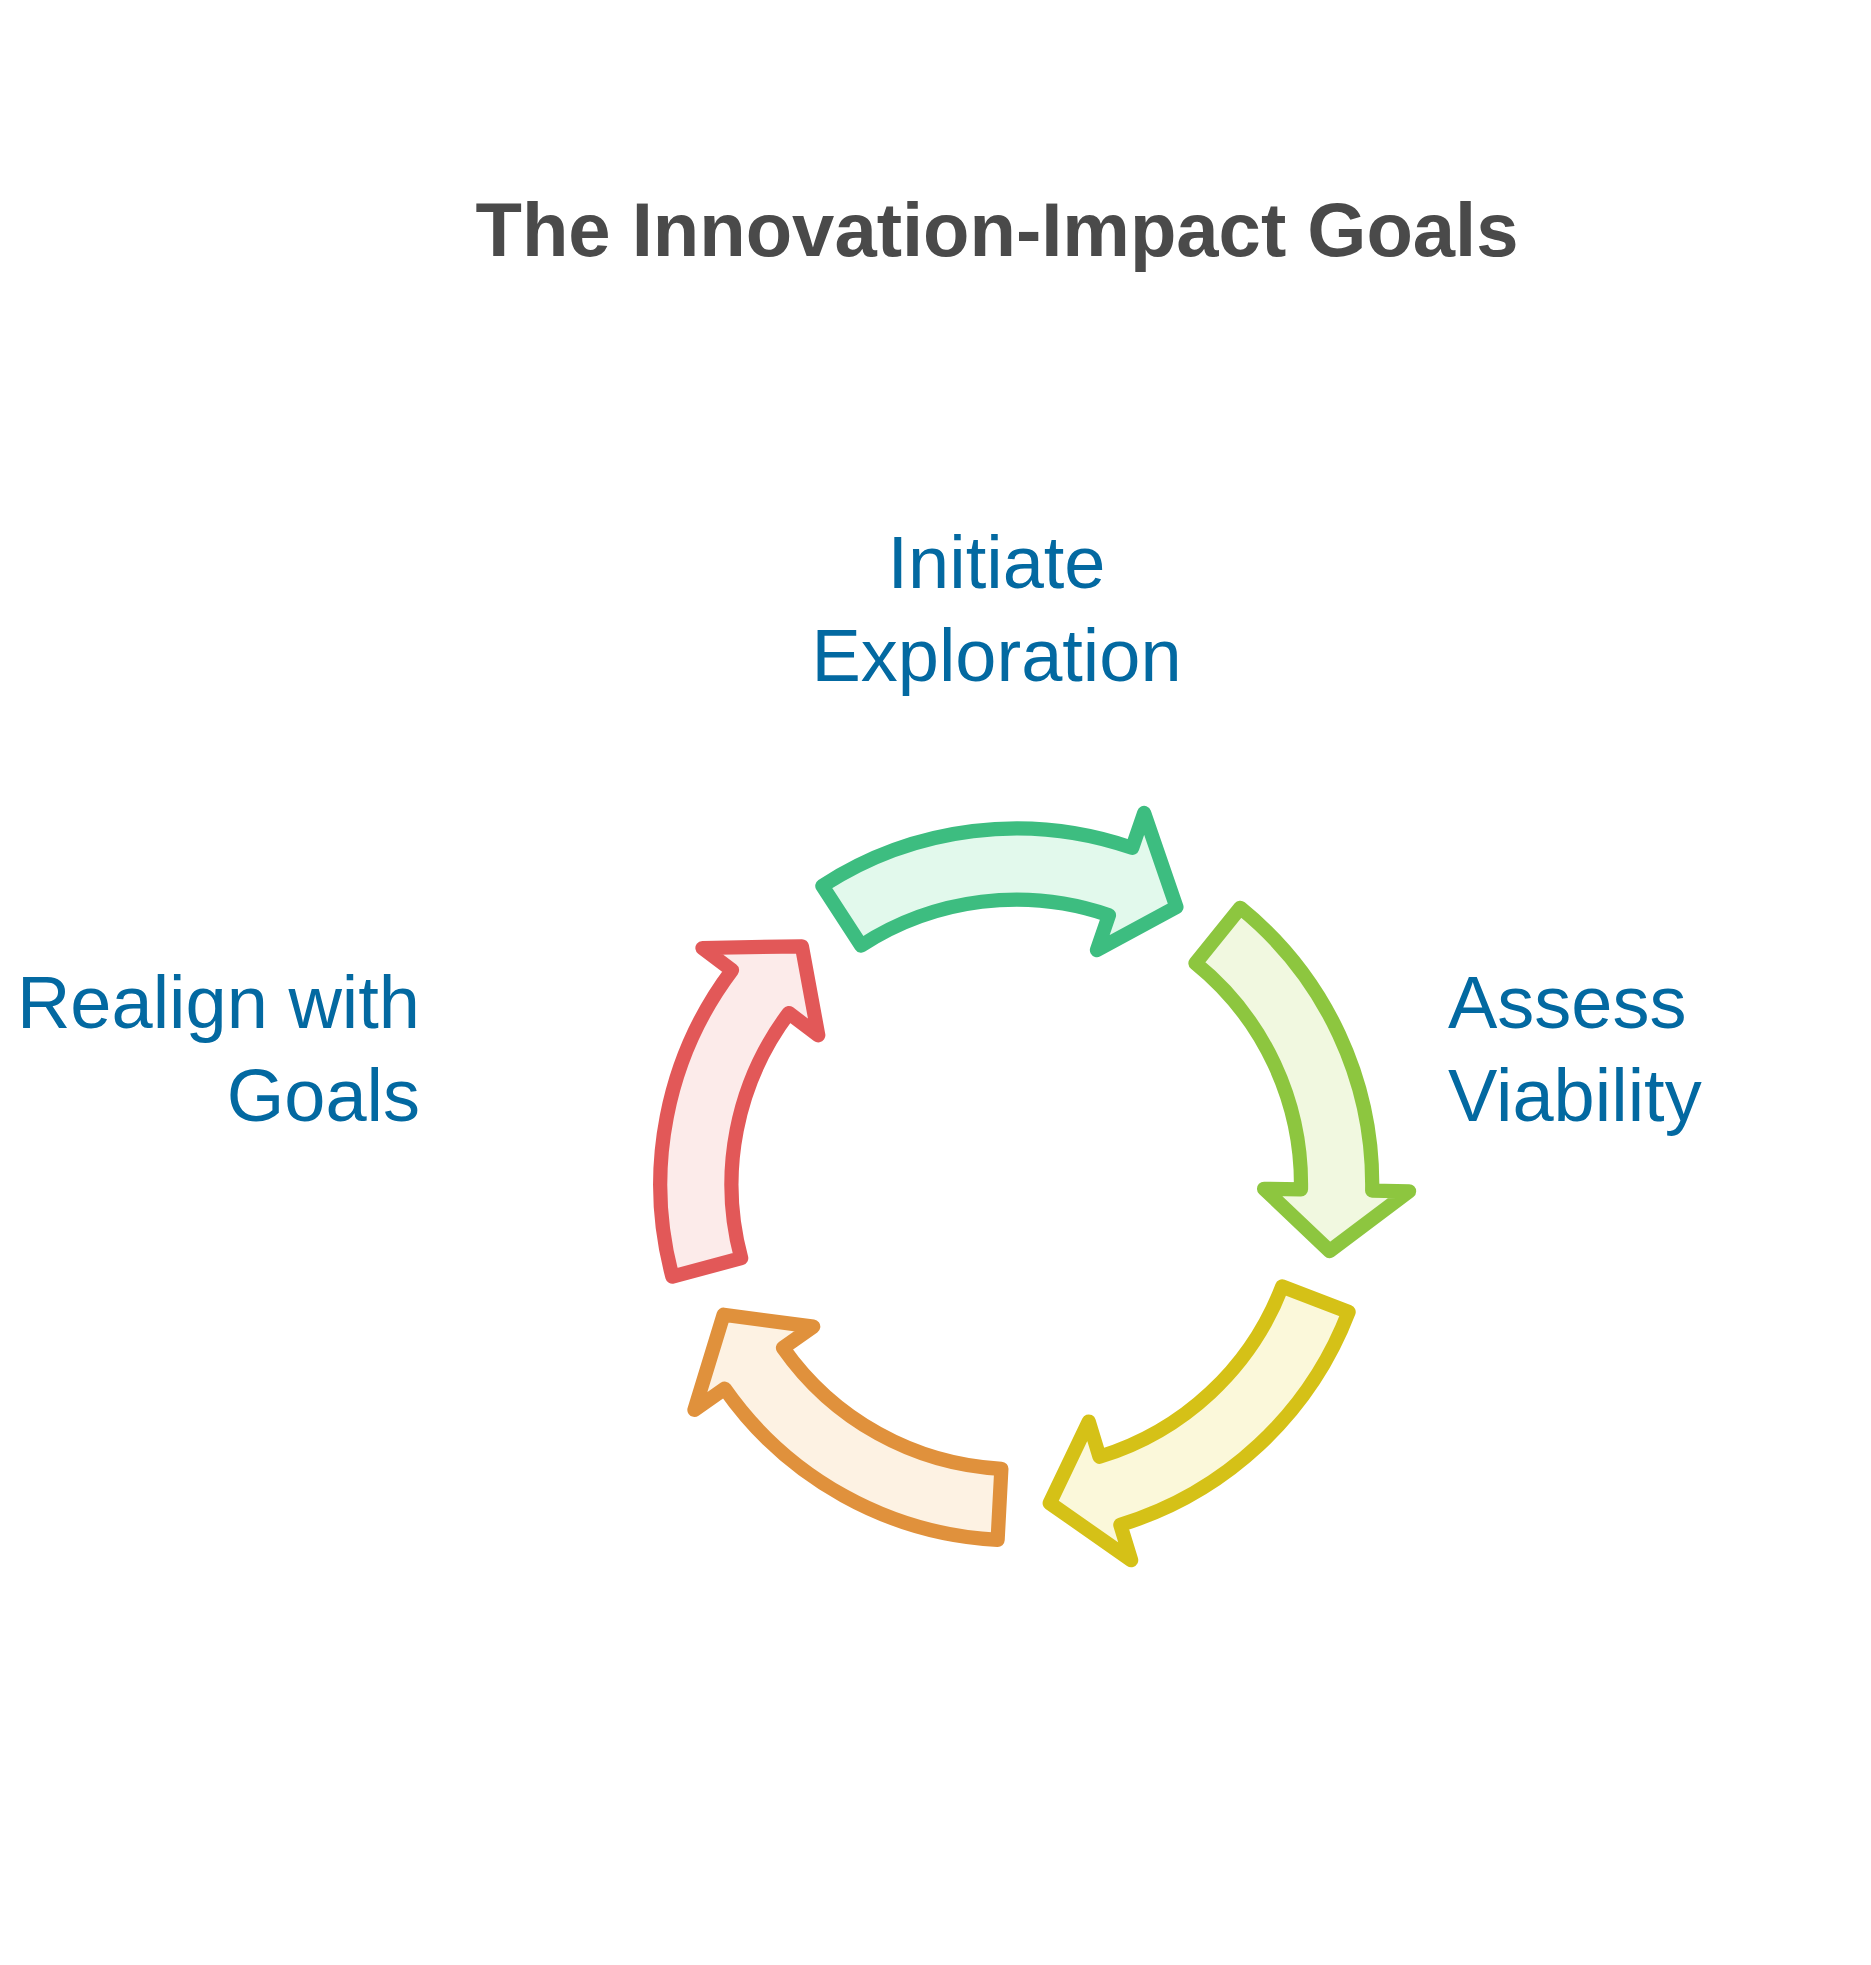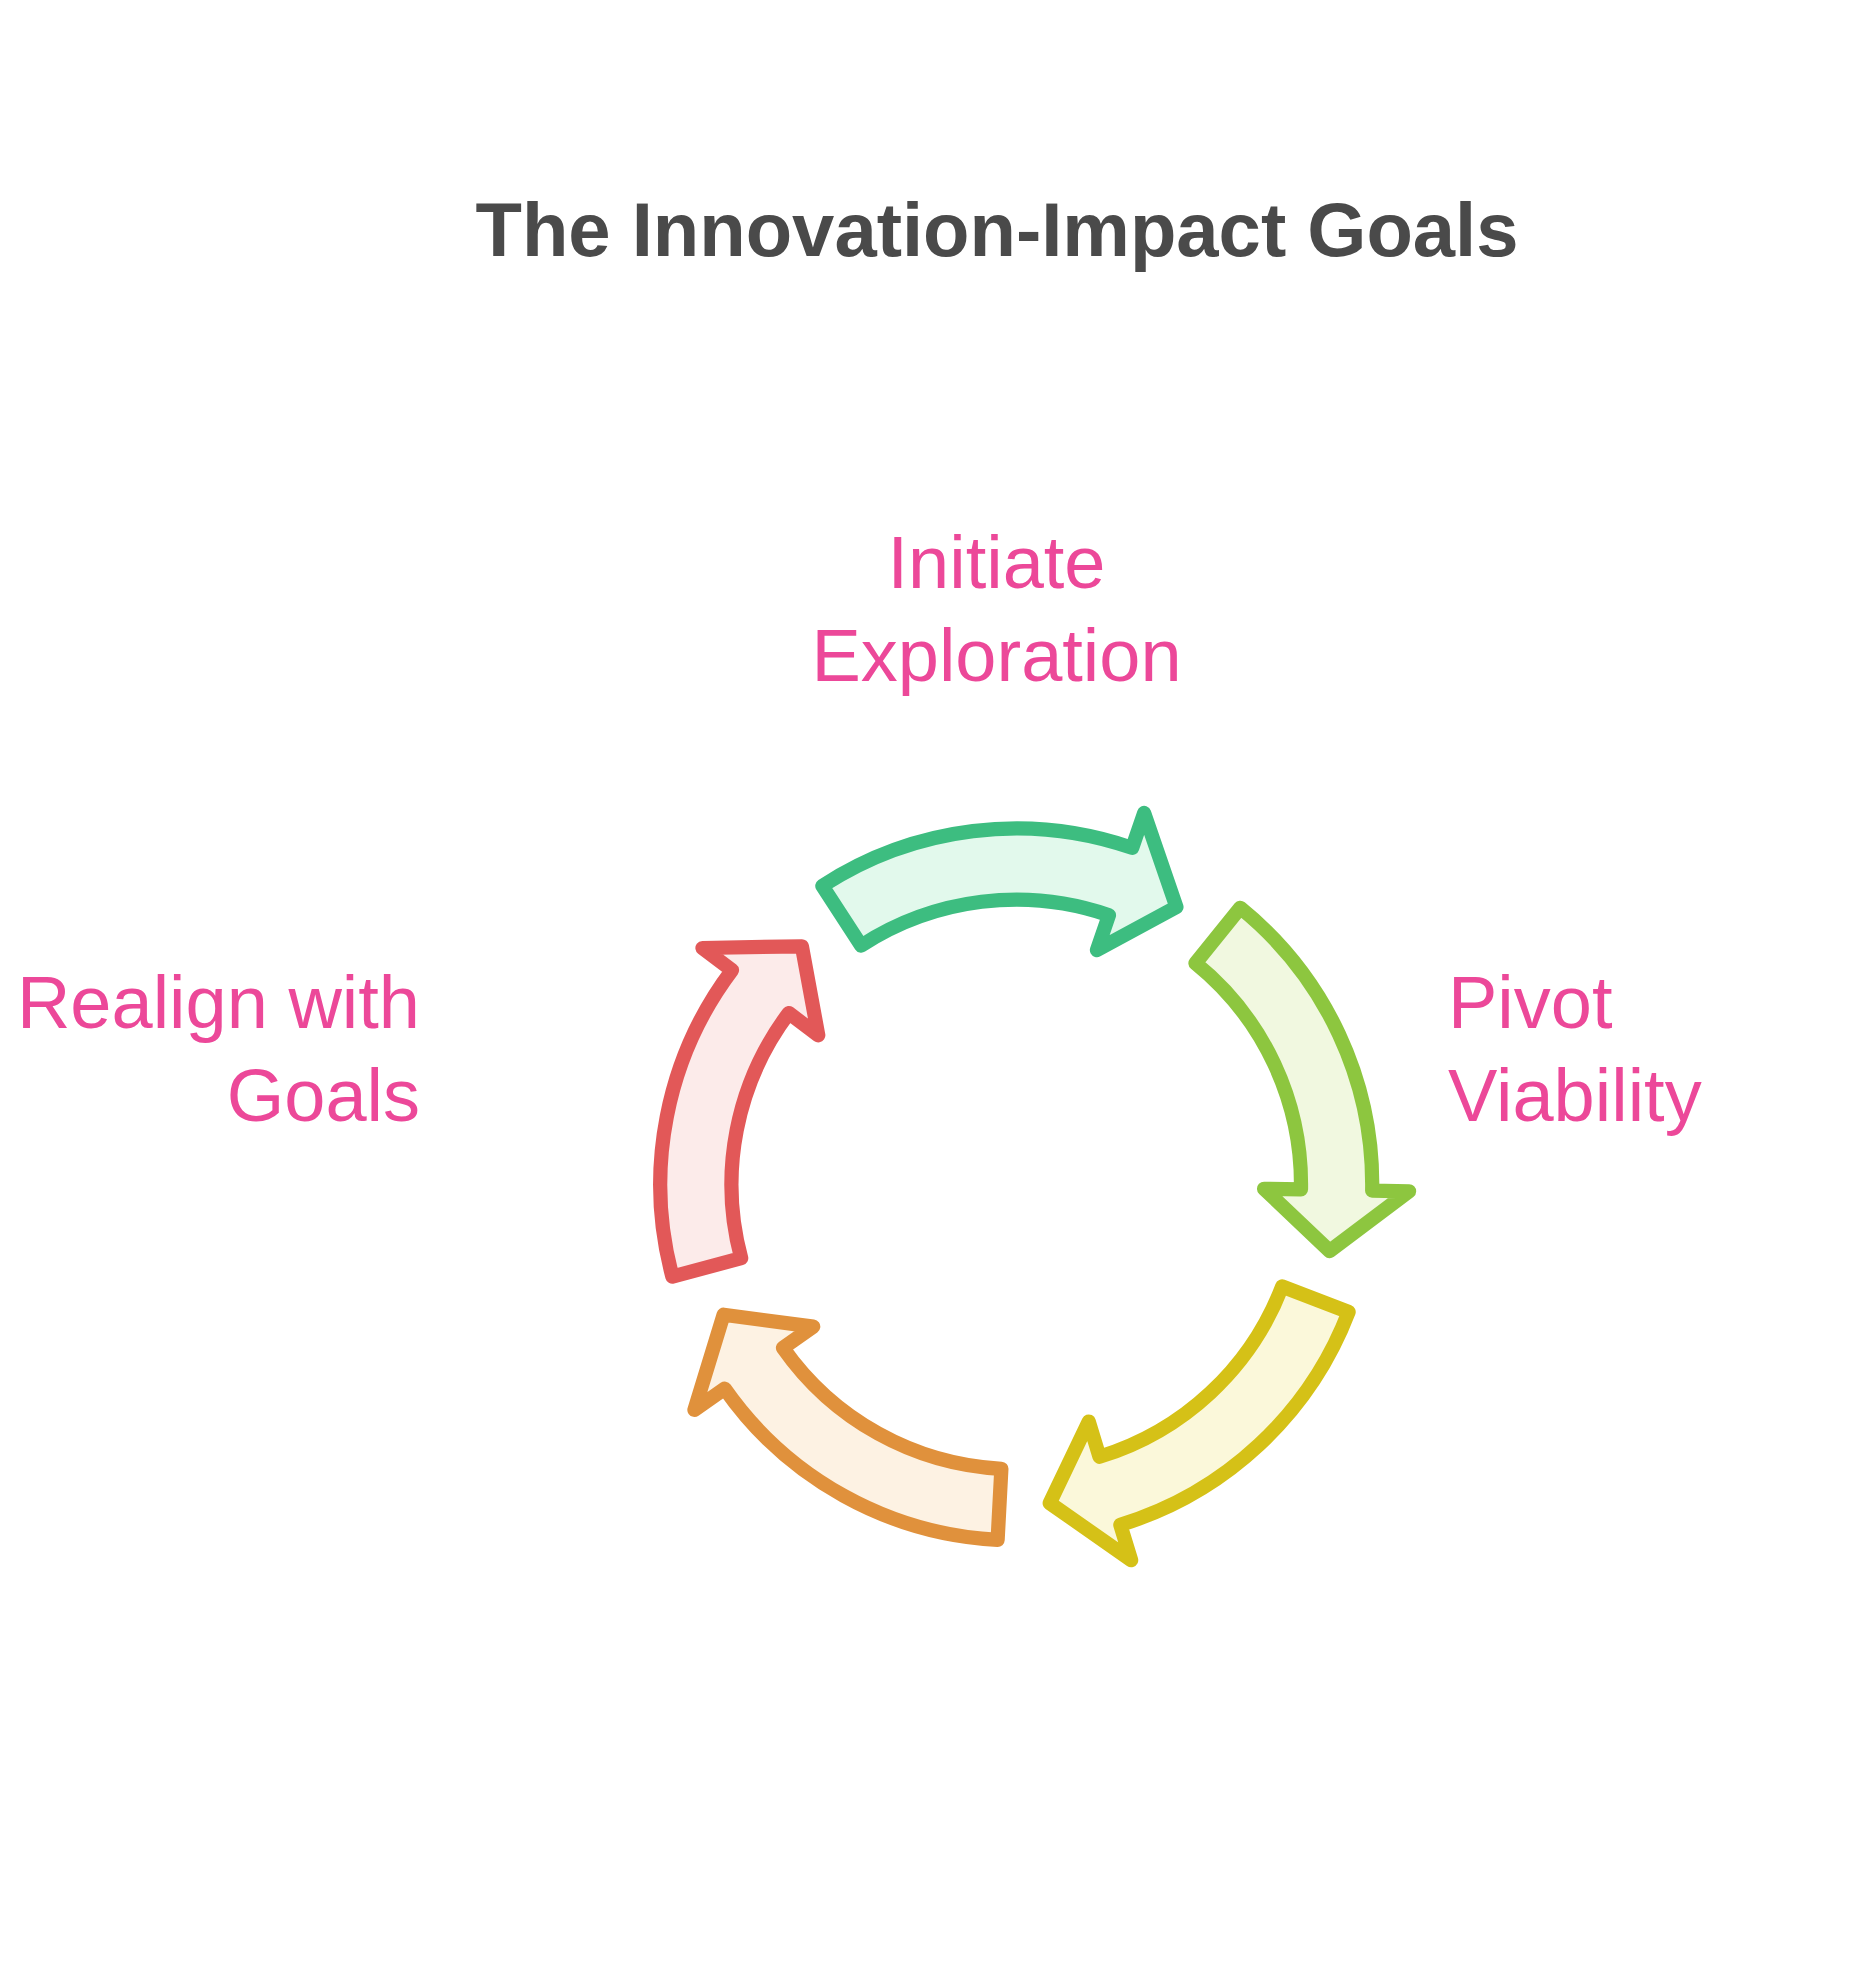--- a/index.html
+++ b/index.html
@@ -31,21 +31,21 @@
     font-weight: 700;
     color: #4a4a4a;
     letter-spacing: 0px;
     white-space: nowrap;
   }
   .step-label {
     position: absolute;
     font-size: 74px;
     font-weight: 400;
     line-height: 1.25;
-    color: #ec4899;
+    color: #0369a1;
     white-space: pre-line;
   }
   .label-initiate {
     left: 673px;
     top: 517px;
     width: 647px;
     text-align: center;
   }
   .label-assess {
     left: 1448px;
@@ -79,21 +79,21 @@
       <path d="M 2083.5 2027.1 A 550 550 0 0 1 1730.8 2356.0 L 1747.5 2410.5 L 1621.7 2322.3 L 1682.0 2196.3 L 1698.6 2250.8 A 440 440 0 0 0 1980.8 1987.7 Z" fill="#fbf8da" stroke="#d5c117" stroke-width="22" stroke-linejoin="round"></path>
       <path d="M 1541.2 2379.2 A 550 550 0 0 1 1119.5 2145.5 L 1072.8 2178.2 L 1117.8 2031.3 L 1256.3 2049.7 L 1209.6 2082.4 A 440 440 0 0 0 1547.0 2269.4 Z" fill="#fdf2e3" stroke="#e0913c" stroke-width="22" stroke-linejoin="round"></path>
       <path d="M 1038.7 1972.4 A 550 550 0 0 1 1130.8 1499.0 L 1085.2 1464.7 L 1238.8 1462.1 L 1264.1 1599.5 L 1218.6 1565.2 A 440 440 0 0 0 1145.0 1943.9 Z" fill="#fcebea" stroke="#e25858" stroke-width="22" stroke-linejoin="round"></path>
     </svg>
 
   <div class="title">The Innovation-Impact Goals</div>
 
   <div class="step-label label-initiate">Initiate
 Exploration</div>
 
-  <div class="step-label label-assess">Pivot
+  <div class="step-label label-assess">Assess
 Viability</div>
 
 
 
   <div class="step-label label-realign">Realign with
 Goals</div>
 
 </div>
 
 

